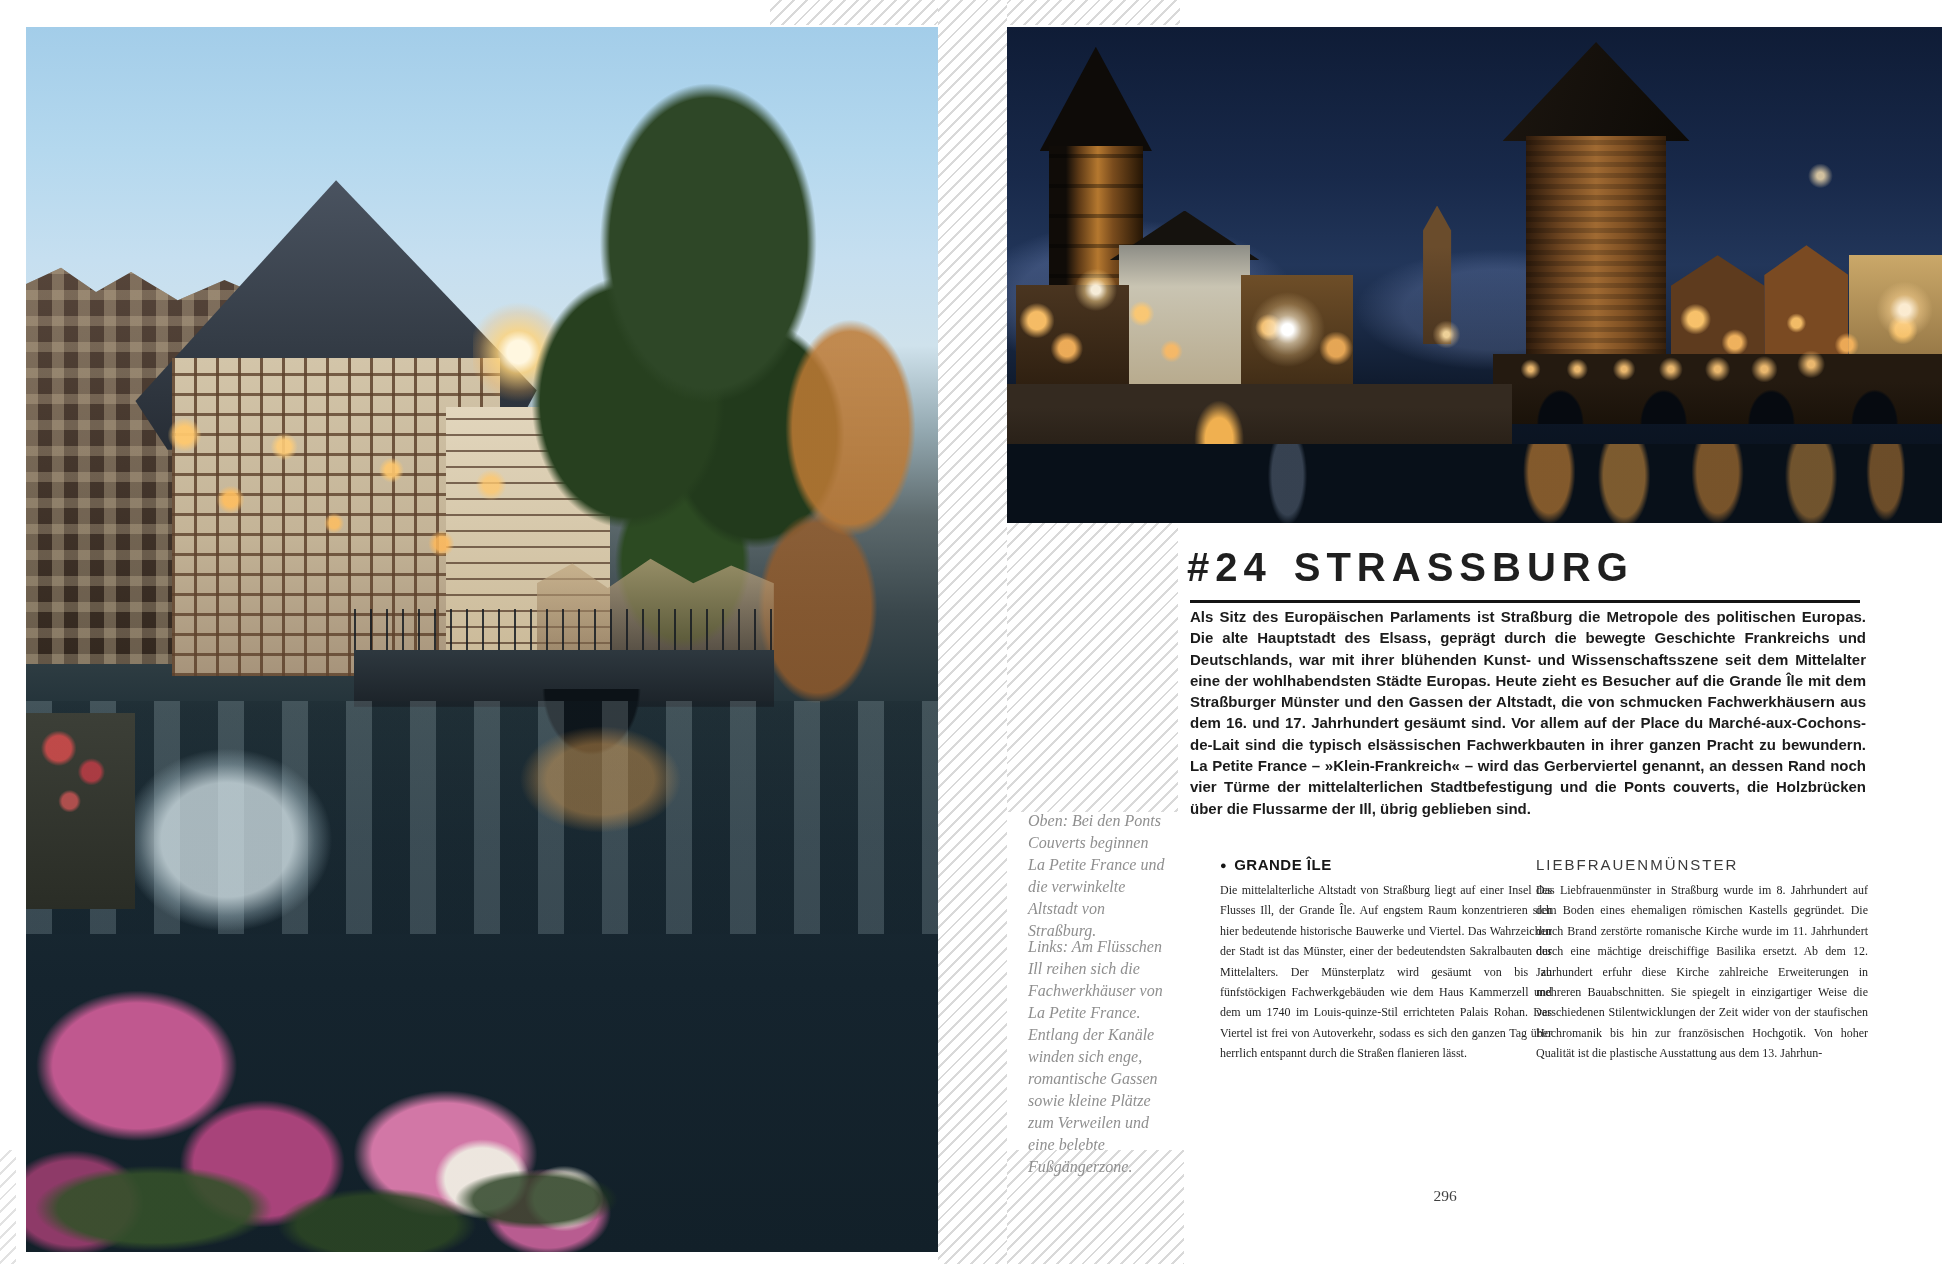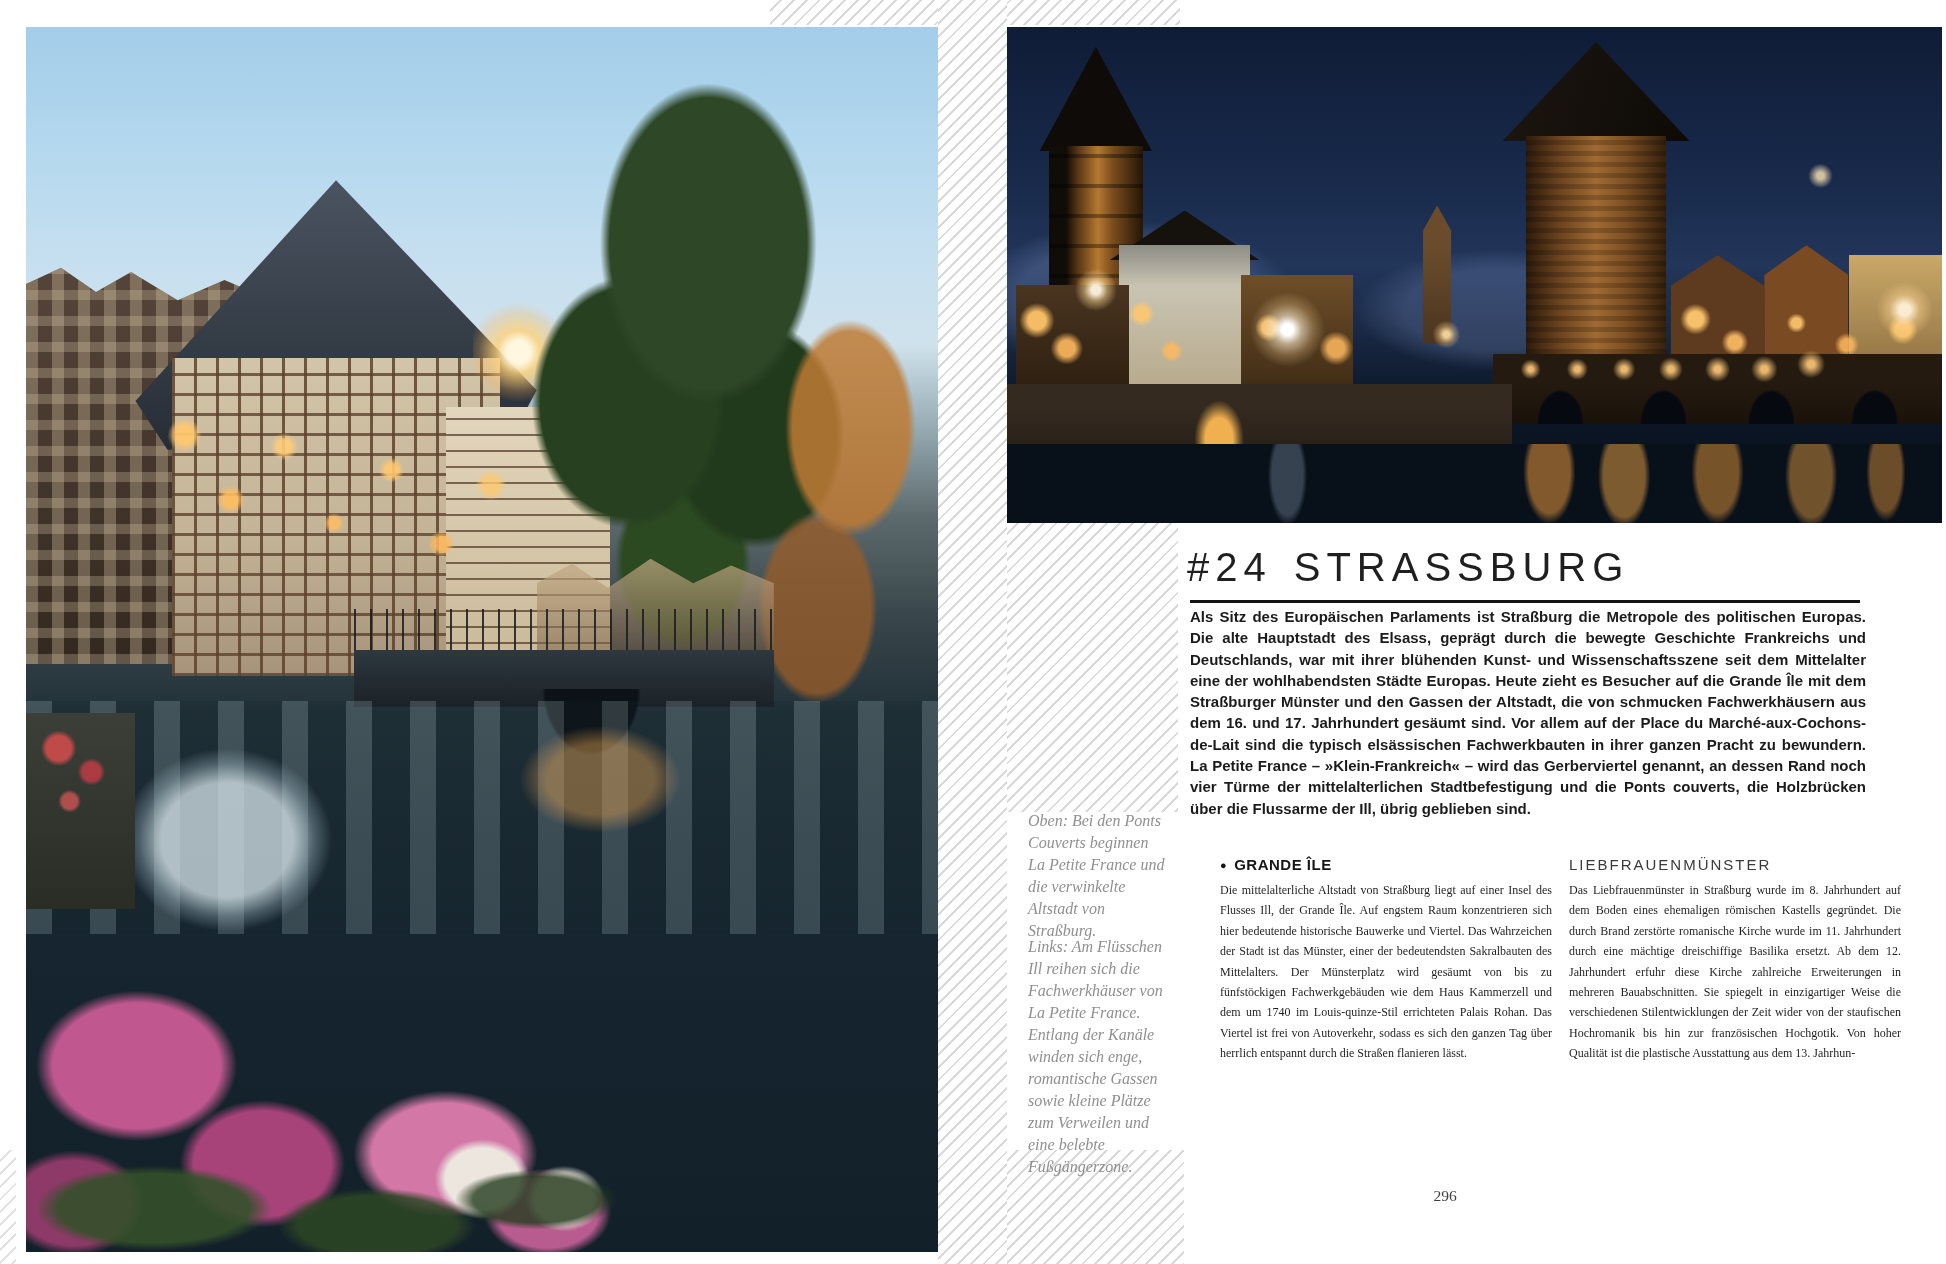--- a/index.html
+++ b/index.html
@@ -163,28 +163,28 @@
       radial-gradient(circle at 56% 69%,rgba(255,200,120,.9) 0 .4%,transparent 1.6%),
       radial-gradient(circle at 61% 69%,rgba(255,200,120,.9) 0 .4%,transparent 1.6%),
       radial-gradient(circle at 66% 69%,rgba(255,200,120,.9) 0 .4%,transparent 1.6%),
       radial-gradient(circle at 71% 69%,rgba(255,200,120,.9) 0 .4%,transparent 1.6%),
       radial-gradient(circle at 76% 69%,rgba(255,200,120,.9) 0 .4%,transparent 1.6%),
       radial-gradient(circle at 81% 69%,rgba(255,200,120,.9) 0 .4%,transparent 1.6%),
       radial-gradient(circle at 86% 68%,rgba(255,200,120,.9) 0 .4%,transparent 1.6%),
       radial-gradient(circle at 96% 57%,rgba(255,240,215,.95) 0 .6%,rgba(255,215,150,.45) 1.6%,transparent 3%),
       radial-gradient(circle at 87% 30%,rgba(255,230,180,.8) 0 .4%,transparent 1.4%);}
   
-  .title-row{left:1187px;top:545px;font-size:40px;letter-spacing:6px;color:#1f1f1f;font-weight:400;white-space:nowrap;}
+  .title-row{left:1187px;top:545px;font-size:40px;letter-spacing:6px;color:#1f1f1f;font-weight:700;white-space:nowrap;}
   .title-row .badge{margin-right:22px;}
   .rule{left:1190px;top:600px;width:670px;height:3px;background:#141414;}
   .intro{left:1190px;top:606px;width:676px;font-size:15px;line-height:21.3px;font-weight:bold;
          text-align:justify;color:#1b1b1b;}
   .col{width:332px;}
   .col-left{left:1190px;top:856px;margin-left:30px;}
-  .col-right{left:1569px;top:856px;}
+  .col-right{left:1536px;top:856px;}
   .colhead{font-size:15px;height:20px;white-space:nowrap;}
   .colhead.bold{font-weight:bold;letter-spacing:.5px;color:#161616;}
   .colhead.light{font-weight:normal;letter-spacing:2px;color:#3a3a3a;}
   .bullet{font-size:11px;margin-right:7px;vertical-align:1px;}
   .colbody{margin-top:4px;font-family:"Liberation Serif",serif;font-size:12px;line-height:20.4px;
            text-align:justify;color:#1f1f1f;hyphens:auto;}
   .caption{left:1028px;width:140px;font-family:"Liberation Serif",serif;font-style:italic;
            font-size:16px;line-height:22px;color:#8f8f8f;}
   .cap1{top:810px;}
   .cap2{top:936px;}

